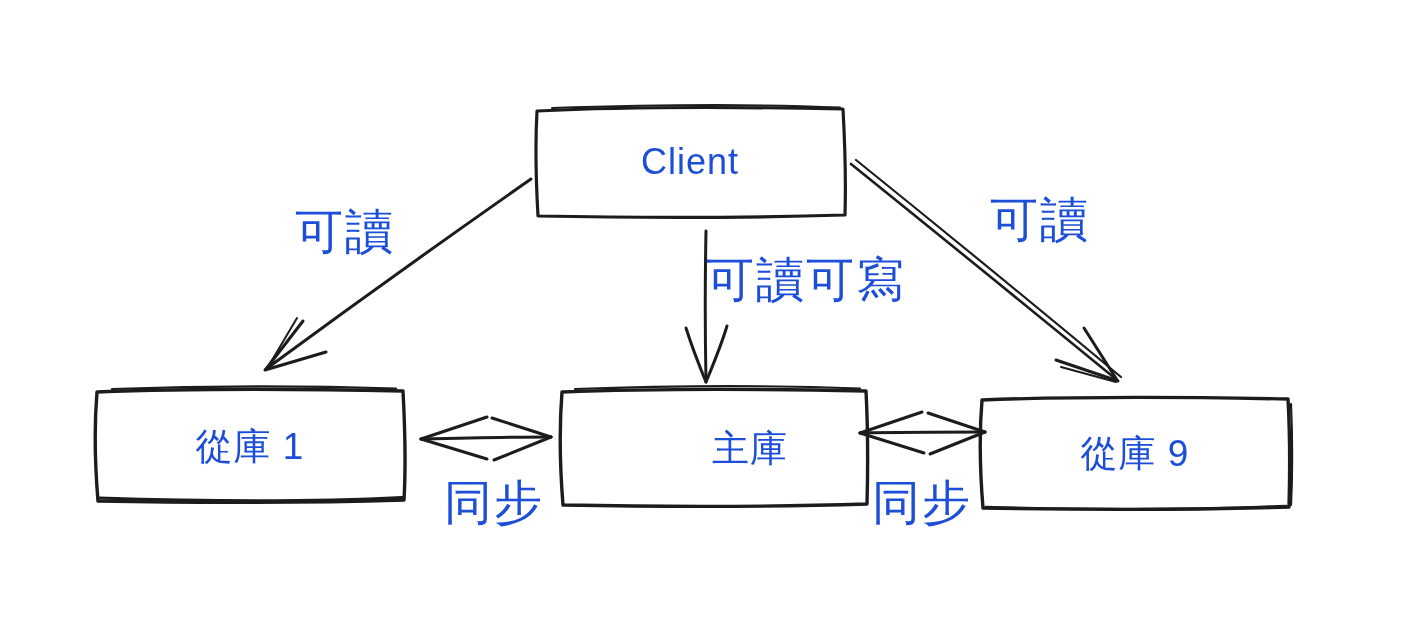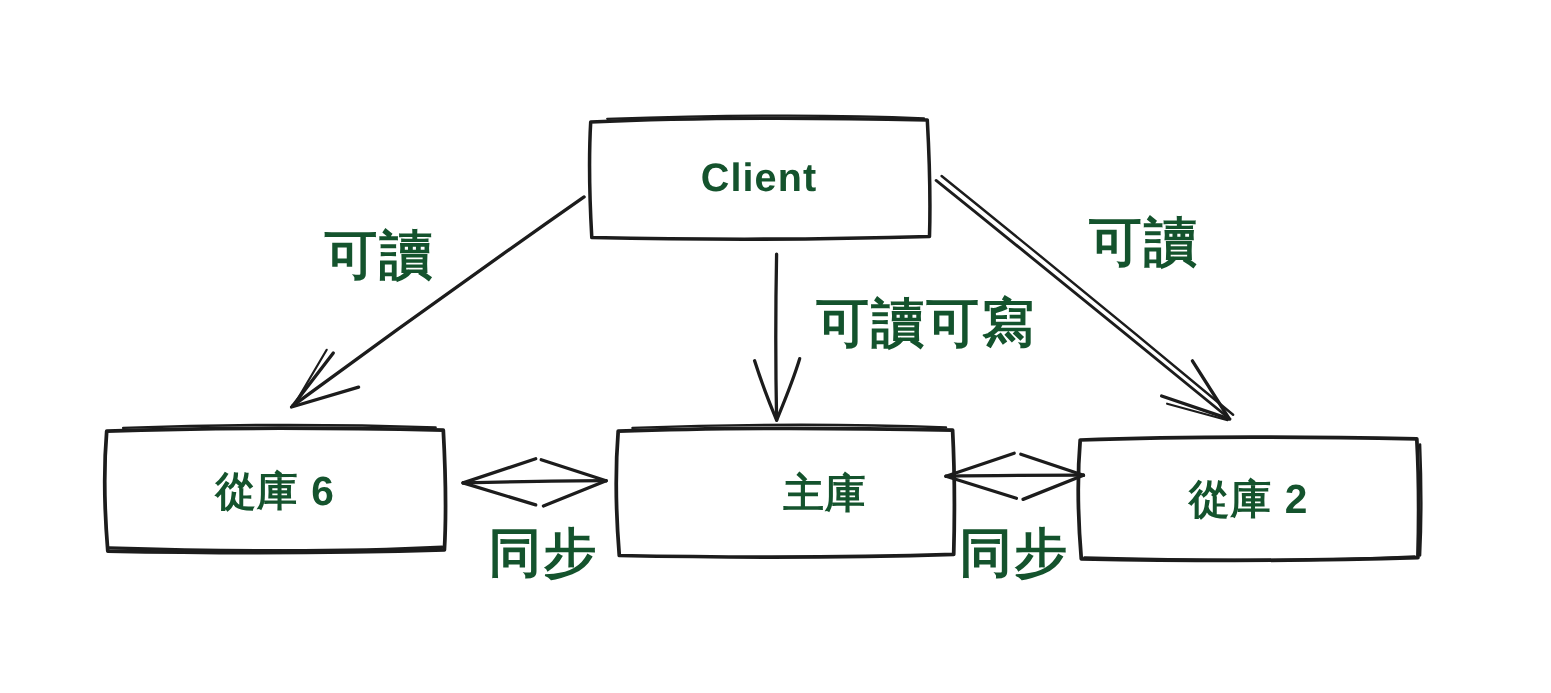--- a/index.html
+++ b/index.html
@@ -24,33 +24,33 @@
   }
   .strokes path {
     fill: none;
     stroke: #1c1c1c;
     stroke-linecap: round;
     stroke-linejoin: round;
   }
   .node-label, .edge-label {
     position: absolute;
     transform: translate(-50%, -50%);
-    color: #14532d;
-    font-weight: 700;
+    color: #1d4ed8;
+    font-weight: 400;
     white-space: nowrap;
     user-select: none;
   }
   .node-label { font-size: 37px; letter-spacing: 1px; }
   .edge-label { font-size: 48px; letter-spacing: 2px; }
   .lbl-client  { left: 690px;  top: 162px; font-size: 36px; }
   .lbl-slave1  { left: 250px;  top: 447px; }
   .lbl-master  { left: 750px;  top: 449px; }
   .lbl-slave2  { left: 1135px; top: 454px; }
   .lbl-read-left   { left: 345px;  top: 232px; }
-  .lbl-readwrite   { left: 806px;  top: 294px; margin-left: 36px; }
+  .lbl-readwrite   { left: 806px;  top: 280px; }
   .lbl-read-right  { left: 1040px; top: 220px; }
   .lbl-sync-left   { left: 494px;  top: 503px; }
   .lbl-sync-right  { left: 922px;  top: 503px; }
 </style>
 </head>
 <body>
 
 <div class="canvas">
 
   <svg class="strokes" viewBox="0 0 1410 630" aria-hidden="true">
@@ -109,23 +109,23 @@
     <g>
       <path stroke-width="3" d="M860,433 C903,432 945,432 985,432"></path>
       <path stroke-width="3" d="M860,433 L922,412"></path>
       <path stroke-width="3" d="M860,433 L924,453"></path>
       <path stroke-width="3" d="M985,432 L928,413"></path>
       <path stroke-width="3" d="M985,432 L930,454"></path>
     </g>
   </svg>
 
   <div class="node-label lbl-client">Client</div>
-  <div class="node-label lbl-slave1">從庫 6</div>
+  <div class="node-label lbl-slave1">從庫 1</div>
   <div class="node-label lbl-master">主庫</div>
-  <div class="node-label lbl-slave2">從庫 2</div>
+  <div class="node-label lbl-slave2">從庫 9</div>
 
   <div class="edge-label lbl-read-left">可讀</div>
   <div class="edge-label lbl-readwrite">可讀可寫</div>
   <div class="edge-label lbl-read-right">可讀</div>
   <div class="edge-label lbl-sync-left">同步</div>
   <div class="edge-label lbl-sync-right">同步</div>
 
 </div>
 
 </body></html>

